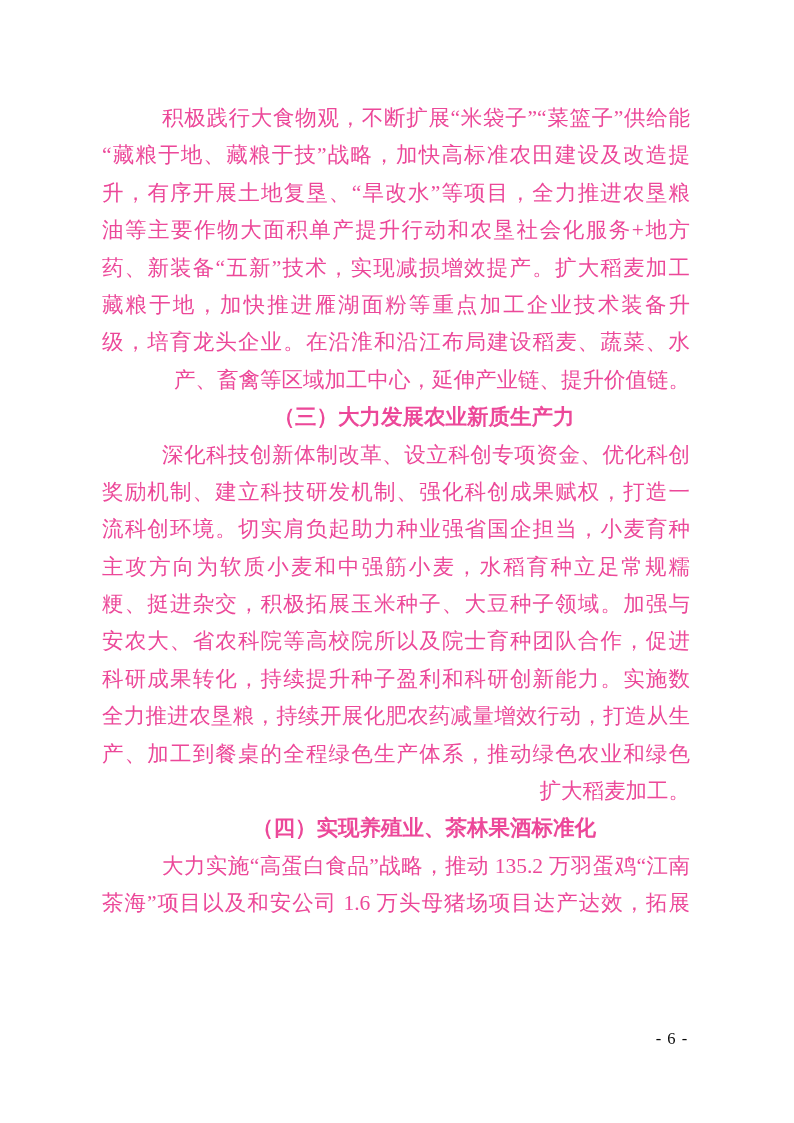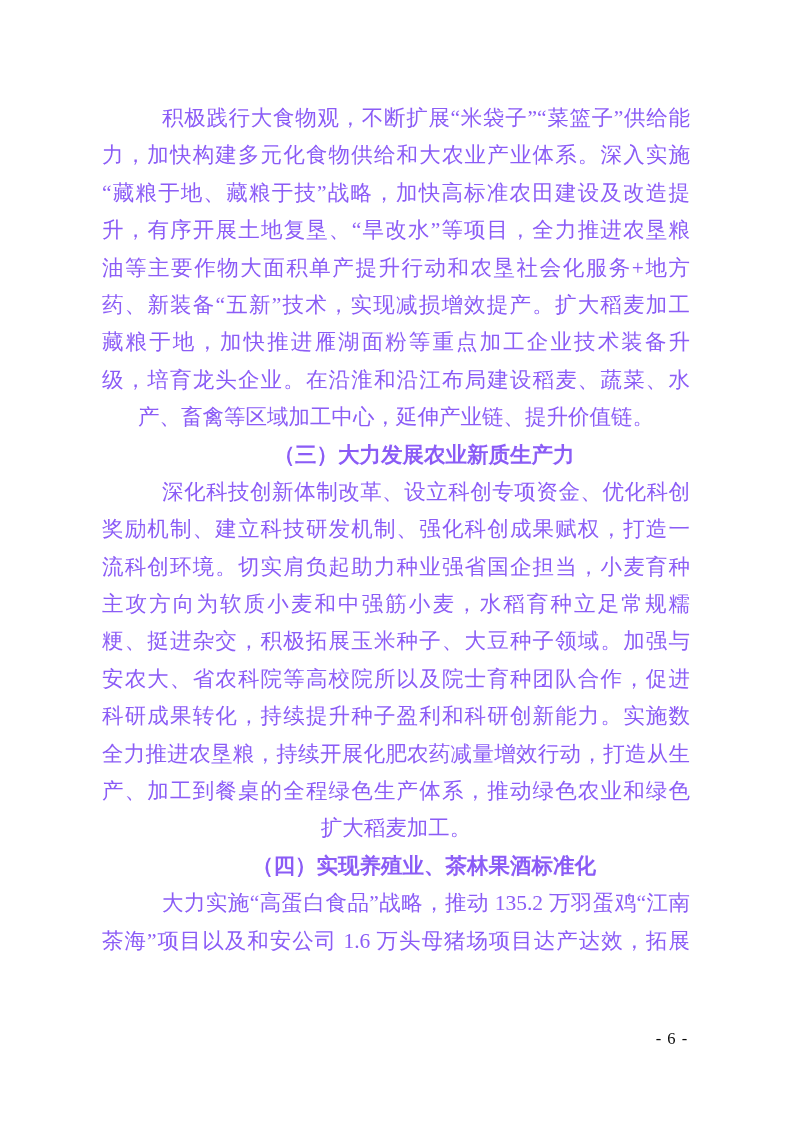--- a/index.html
+++ b/index.html
@@ -21,33 +21,33 @@
     left: 102px;
     top: 100px;
     width: 588px;
   }
   .line {
     height: 37.4px;
     line-height: 37.4px;
     font-size: 21.5px;
     white-space: normal;
     word-break: break-all;
-    color: #8b5cf6;
+    color: #ec4899;
   }
   .line.indent {
     text-indent: 60px;
     text-align: justify;
     text-align-last: justify;
   }
   .line.full {
     text-align: justify;
     text-align-last: justify;
   }
   .line.end {
-    text-align: center;
+    text-align: right;
   }
   .line.heading {
     text-indent: 56px;
     text-align: center;
     font-weight: bold;
   }
   .page-number {
     position: absolute;
     top: 1029px;
     left: 640px;
@@ -57,21 +57,20 @@
     letter-spacing: 1px;
     color: #0a0a0a;
   }
 </style>
 </head>
 <body>
 
 <div class="page">
   <div class="text-block">
       <div class="line indent">积极践行大食物观，不断扩展“米袋子”“菜篮子”供给能</div>
-      <div class="line full">力，加快构建多元化食物供给和大农业产业体系。深入实施</div>
       <div class="line full">“藏粮于地、藏粮于技”战略，加快高标准农田建设及改造提</div>
       <div class="line full">升，有序开展土地复垦、“旱改水”等项目，全力推进农垦粮</div>
       <div class="line full">油等主要作物大面积单产提升行动和农垦社会化服务+地方</div>
       <div class="line full">药、新装备“五新”技术，实现减损增效提产。扩大稻麦加工</div>
       <div class="line full">藏粮于地，加快推进雁湖面粉等重点加工企业技术装备升</div>
       <div class="line full">级，培育龙头企业。在沿淮和沿江布局建设稻麦、蔬菜、水</div>
       <div class="line end">产、畜禽等区域加工中心，延伸产业链、提升价值链。</div>
       <div class="line heading">（三）大力发展农业新质生产力</div>
       <div class="line indent">深化科技创新体制改革、设立科创专项资金、优化科创</div>
       <div class="line full">奖励机制、建立科技研发机制、强化科创成果赋权，打造一</div>

